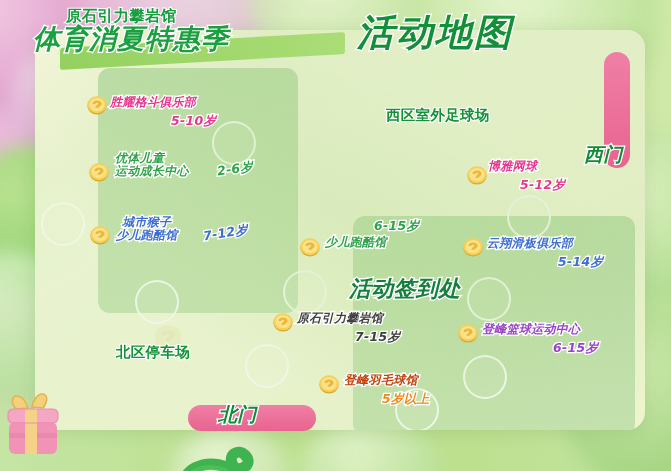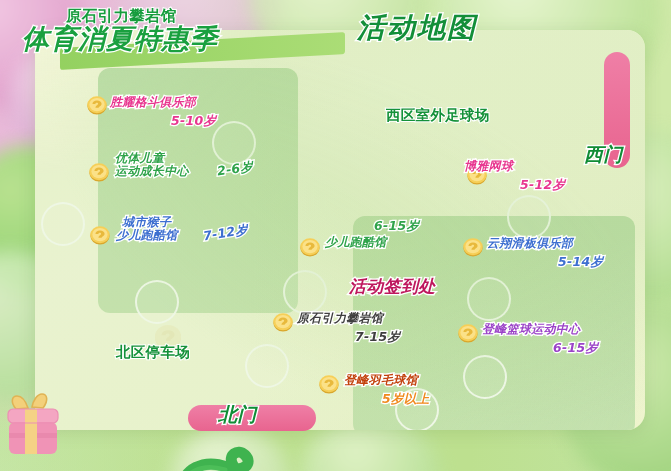--- a/index.html
+++ b/index.html
@@ -69,35 +69,35 @@
     line-height:1.12;font-family:"DejaVu Sans","Liberation Sans",sans-serif;}
   .stk{-webkit-text-stroke:2.6px #ffffff;paint-order:stroke fill;}
   .stk-thin{-webkit-text-stroke:2.0px #ffffff;paint-order:stroke fill;}
   .ital{font-style:italic;}
 
   
   .hl-ribbon{position:absolute;left:60px;top:40px;width:285px;height:22px;
     background:linear-gradient(90deg,#8fcf5a,#a8dc72);transform:skewY(-3.2deg);
     border-radius:3px;opacity:.95;}
   .title-sub{left:66px;top:8px;font-size:15.5px;color:#169c3d;}
-  .title-main{left:22px;top:24px;font-size:27px;color:#1aa03f;letter-spacing:1px;}
-  .title-map{left:357px;top:12px;font-size:28px;color:#138f39;letter-spacing:2px;}
+  .title-main{left:33px;top:24px;font-size:27px;color:#1aa03f;letter-spacing:1px;}
+  .title-map{left:357px;top:12px;font-size:37px;color:#138f39;letter-spacing:2px;}
 
   
   .gate-lbl{font-size:19px;color:#0f8c35;}
   .west-lbl{left:584px;top:97px;margin-top:47px;}
   .north-lbl{left:218px;top:404px;}
 
   
   .area-lbl{font-size:14.5px;color:#149139;}
   .area-football{left:386px;top:107px;}
   .area-parking{left:116px;top:344px;}
 
   
-  .signin{left:349px;top:277px;font-size:17px;color:#be185d;}
+  .signin{left:349px;top:277px;font-size:22px;color:#15803d;}
 
   
   .v-name{font-size:12px;}
   .v-age{font-size:12.5px;}
 
   
   .coin{position:absolute;width:22px;height:22px;}
   .coin svg{display:block;}
   .coin-faint{opacity:.30;}
 
@@ -198,21 +198,21 @@
   <div class="lbl stk v-age ital" style="left:203px;top:226px;color:#3d6fd0;transform:rotate(-9deg);">7-12岁</div>
 
   <div class="coin" style="left:466px;top:164px;">
     <svg viewBox="0 0 24 24" width="22" height="22">
         <ellipse cx="12" cy="13" rx="10.5" ry="9.3" fill="#d9a72d"></ellipse>
         <ellipse cx="12" cy="11.7" rx="10.5" ry="9.3" fill="#f6cf58"></ellipse>
         <ellipse cx="12" cy="11.5" rx="8.3" ry="7.2" fill="#fbe188"></ellipse>
         <path d="M12 7.2c2.9 0 5 1.6 5 3.4 0 1.5-1.2 2.3-2.2 2.9-.7.5-1 .9-1.1 1.6h-3.4c.1-1.5.7-2.1 1.7-2.9.8-.6 1.2-.9 1.2-1.6 0-.6-.5-1.1-1.4-1.1-.9 0-1.5.5-1.6 1.3H7c.2-2 2-3.6 5-3.6z" fill="#e8b93c"></path>
       </svg>
   </div>
-  <div class="lbl stk v-name ital" style="left:464px;top:160px;color:#e8368f;">博雅网球</div>
+  <div class="lbl stk v-name ital" style="left:488px;top:160px;color:#e8368f;">博雅网球</div>
   <div class="lbl stk v-age ital" style="left:520px;top:178px;color:#e8368f;">5-12岁</div>
 
   <div class="coin" style="left:299px;top:236px;">
     <svg viewBox="0 0 24 24" width="22" height="22">
         <ellipse cx="12" cy="13" rx="10.5" ry="9.3" fill="#d9a72d"></ellipse>
         <ellipse cx="12" cy="11.7" rx="10.5" ry="9.3" fill="#f6cf58"></ellipse>
         <ellipse cx="12" cy="11.5" rx="8.3" ry="7.2" fill="#fbe188"></ellipse>
         <path d="M12 7.2c2.9 0 5 1.6 5 3.4 0 1.5-1.2 2.3-2.2 2.9-.7.5-1 .9-1.1 1.6h-3.4c.1-1.5.7-2.1 1.7-2.9.8-.6 1.2-.9 1.2-1.6 0-.6-.5-1.1-1.4-1.1-.9 0-1.5.5-1.6 1.3H7c.2-2 2-3.6 5-3.6z" fill="#e8b93c"></path>
       </svg>
   </div>

